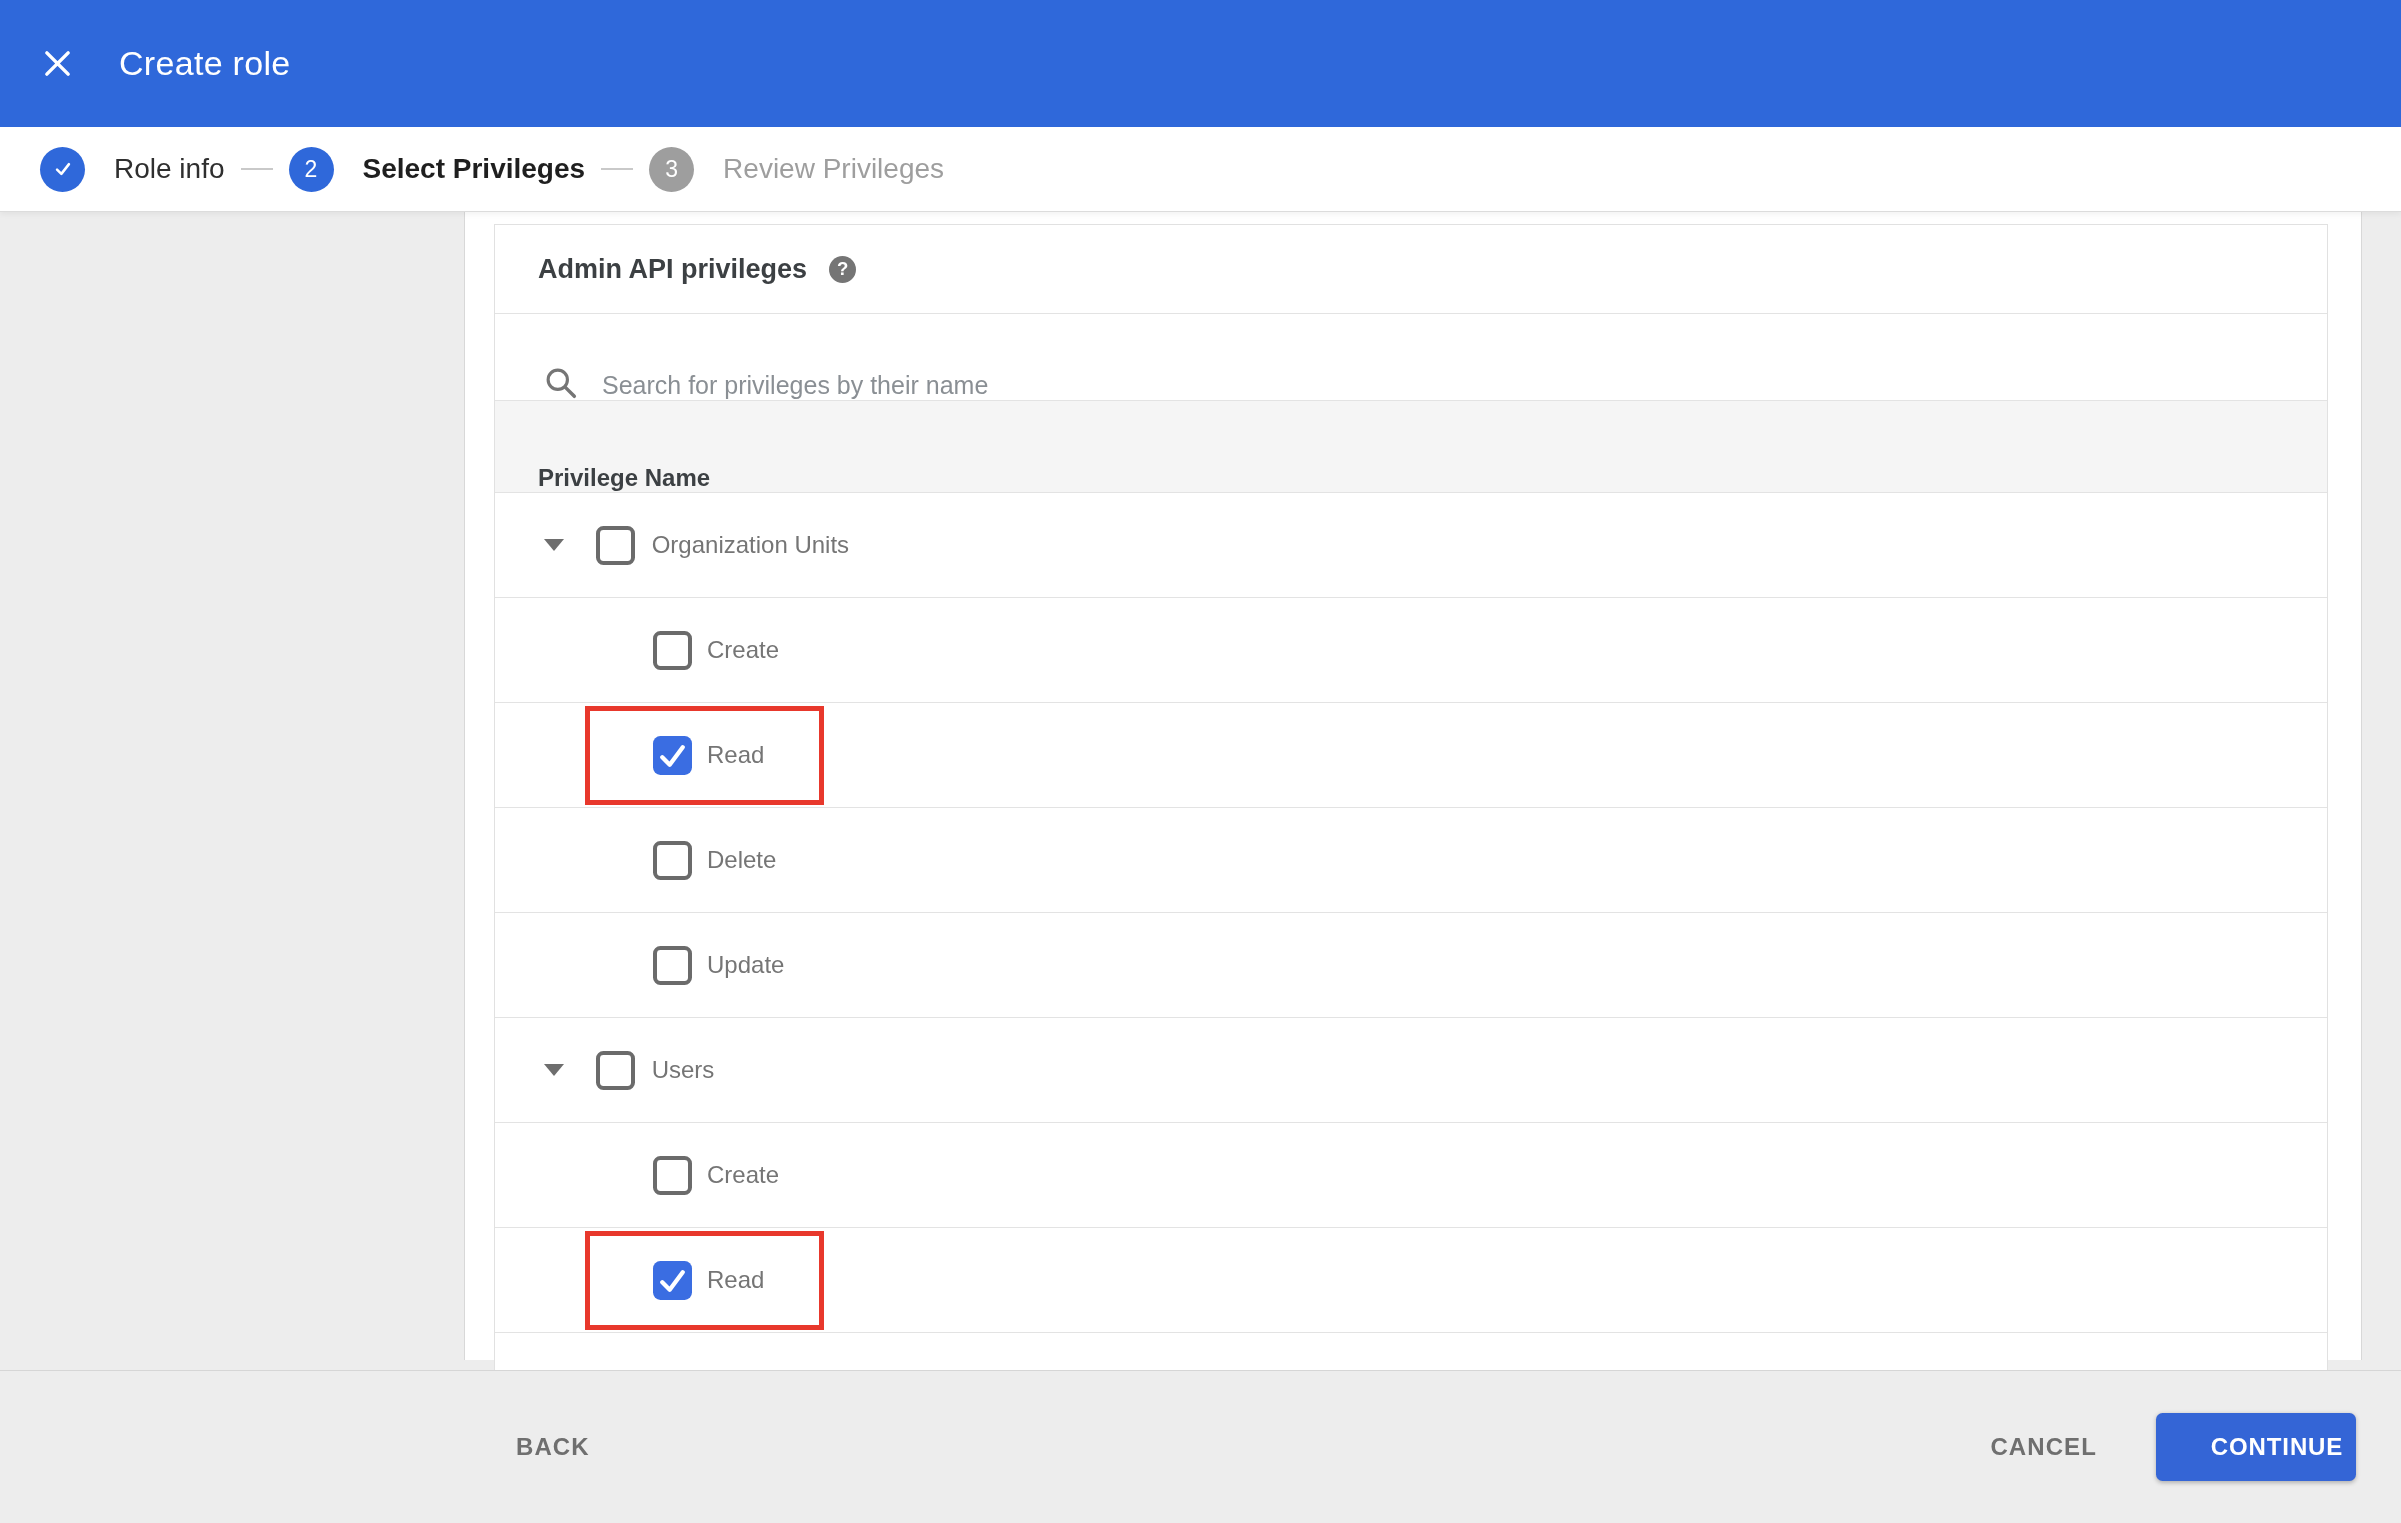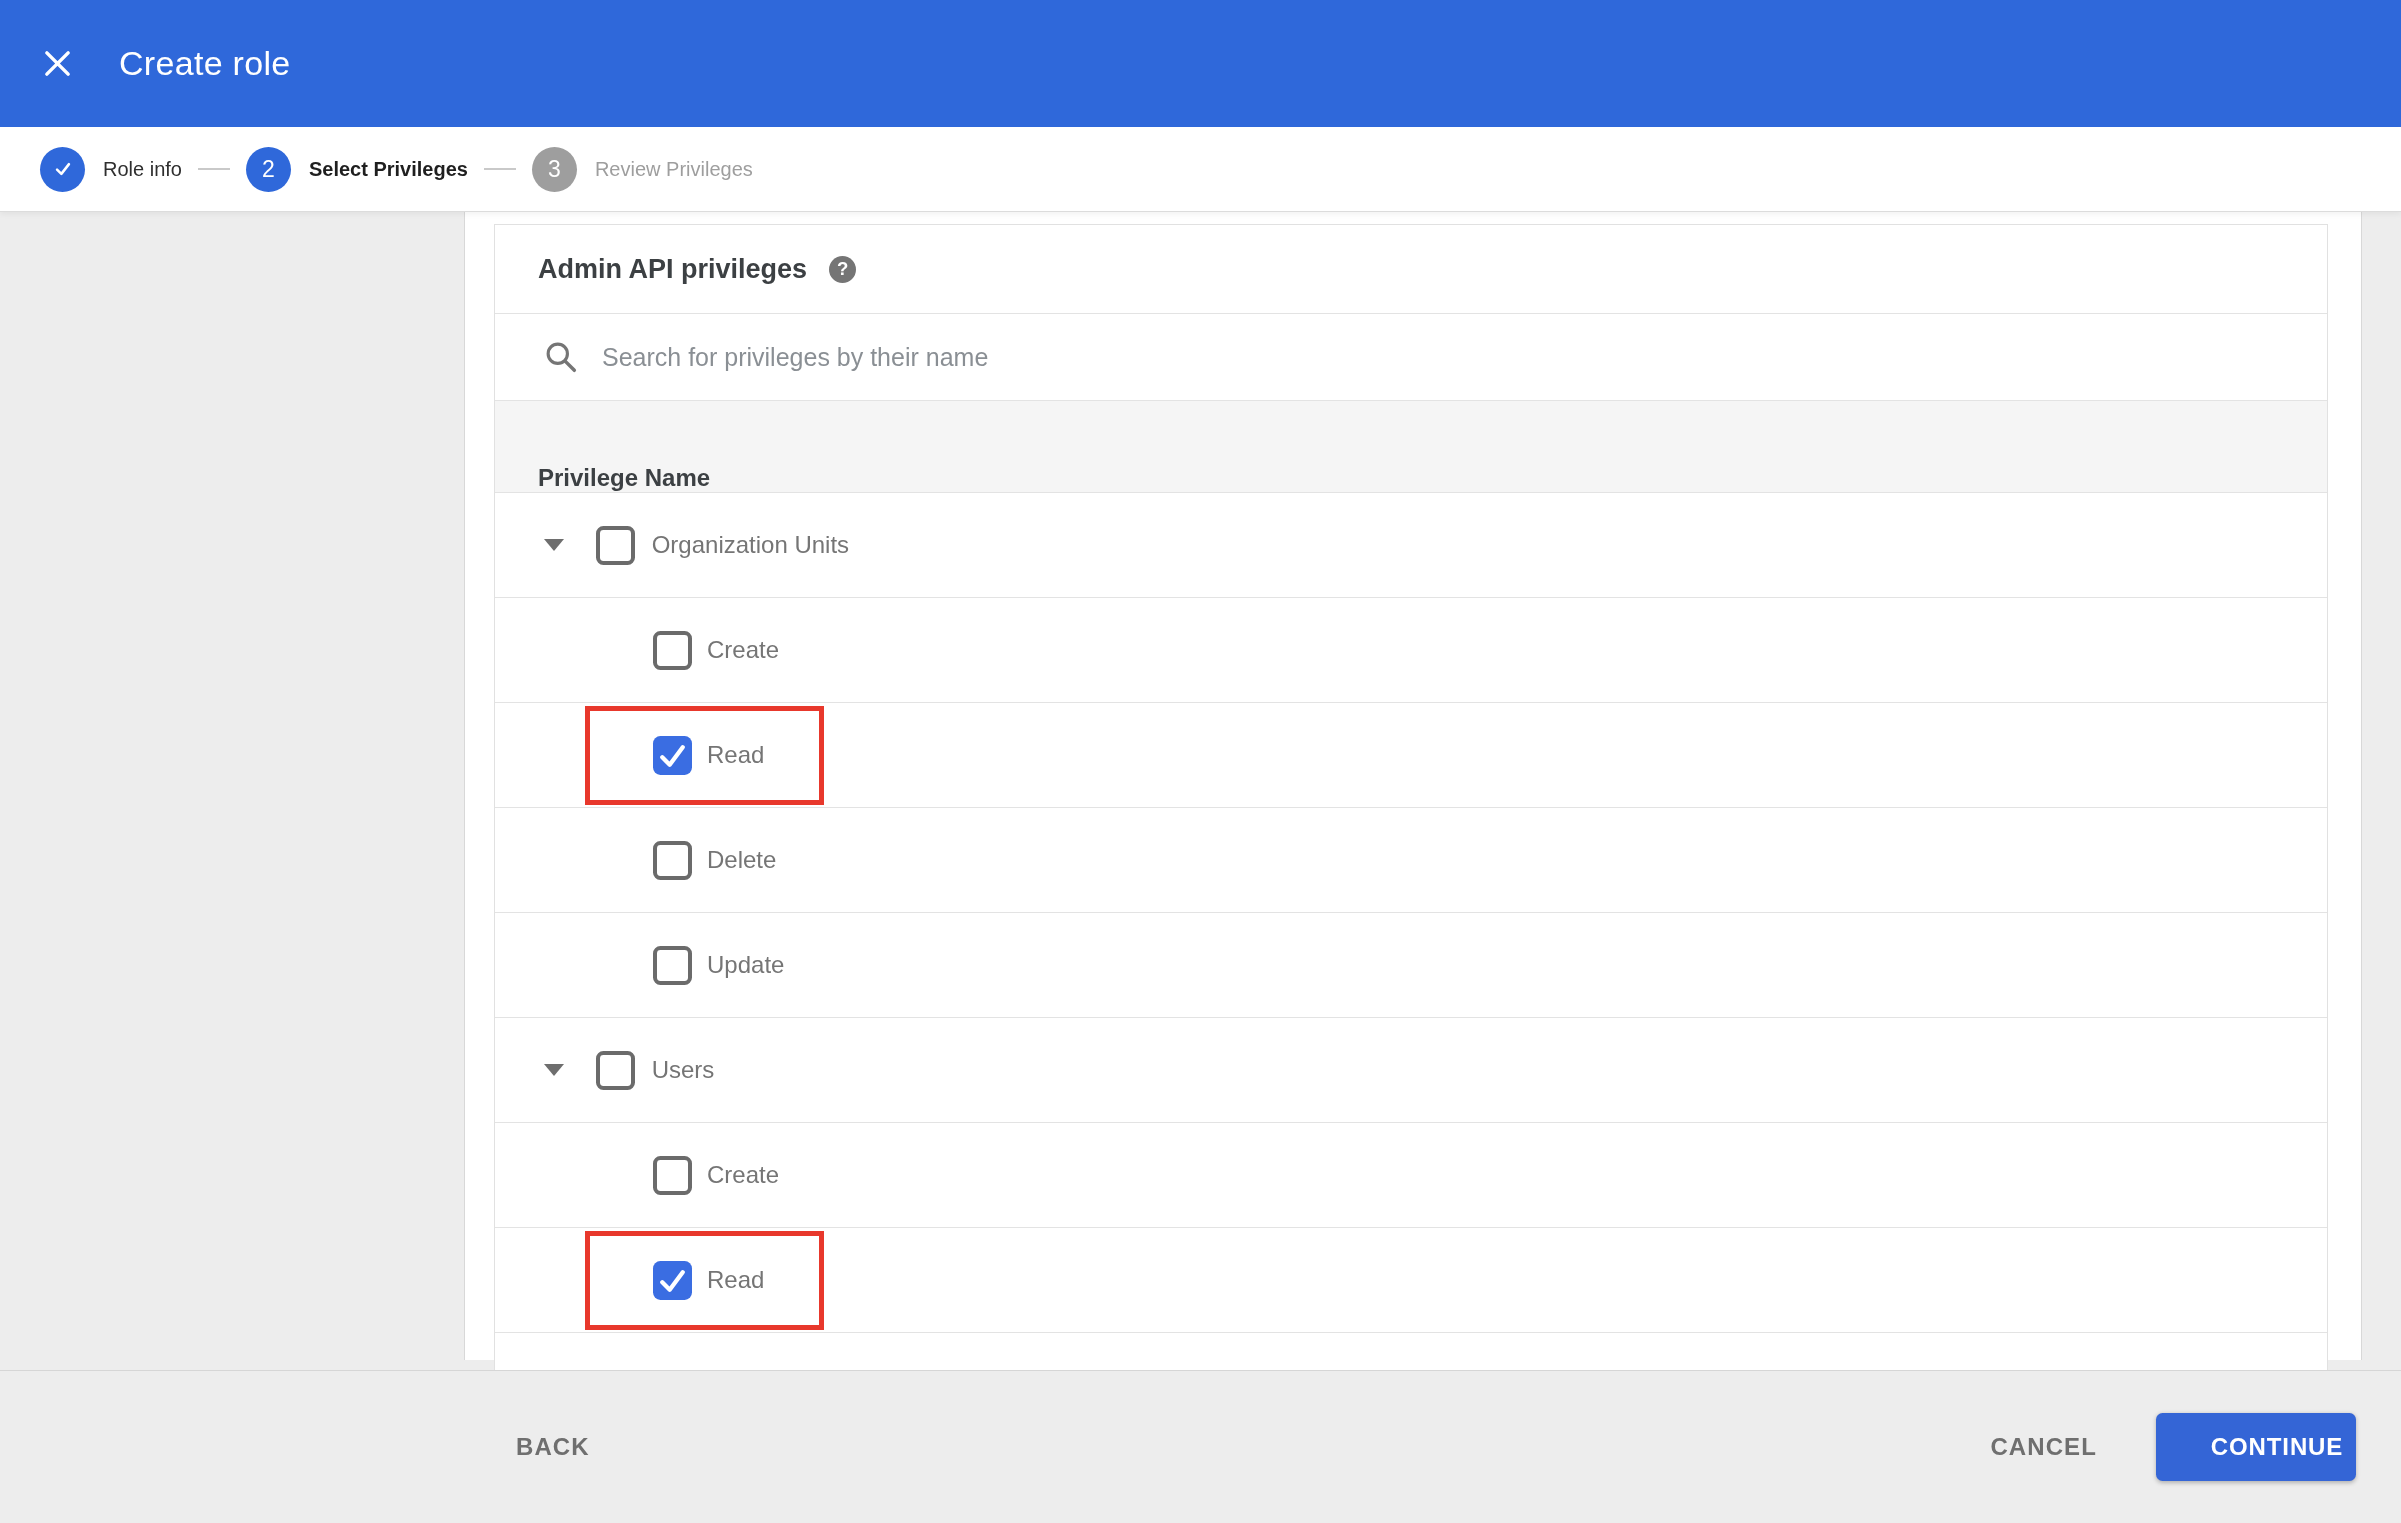--- a/index.html
+++ b/index.html
@@ -21,39 +21,39 @@
   
   .stepper{height:85px;background:#fff;border-bottom:1.9px solid #dcdcdc;
            box-shadow:0 2.8px 5.6px rgba(0,0,0,.05);display:flex;align-items:center;
            padding-left:40px;position:relative;z-index:2;}
   .step{display:flex;align-items:center;cursor:pointer;}
   .circle{width:45px;height:45px;border-radius:50%;display:flex;align-items:center;
           justify-content:center;color:#fff;font-size:23px;flex:none;}
   .circle.done,.circle.active{background:var(--primary_blue);}
   .circle.upcoming{background:var(--text_inactive);}
   .circle svg{width:26px;height:26px;}
-  .slabel{margin-left:18px;font-size:20px;}
+  .slabel{margin-left:29px;font-size:28px;}
   .slabel.s1{color:#2f2f2f;}
   .slabel.s2{color:#1f1f1f;font-weight:bold;}
   .slabel.s3{color:var(--text_inactive);}
   .dash{width:32px;height:2.8px;background:#c9c9c9;margin:0 16px;flex:none;}
 
   
   .content{height:1158px;background:var(--page_gray);position:relative;}
   .strip{position:absolute;left:464px;top:0;bottom:10px;width:1898px;background:#fff;
          border-left:1.9px solid #d8d8d8;border-right:1.9px solid #d8d8d8;}
   .card{margin:12px 0 0 29px;width:1834px;background:#fff;
         border:1.9px solid #e1e1e1;border-bottom:none;}
   .card-head{height:88px;display:flex;align-items:center;padding-left:43px;}
   .card-head h2{font-size:27px;font-weight:bold;color:var(--text_dark);}
   .help{margin-left:22px;width:27px;height:27px;border-radius:50%;background:#757575;
         color:#fff;font-size:18.6px;font-weight:bold;display:flex;align-items:center;
         justify-content:center;cursor:pointer;flex:none;}
   .search-row{height:87px;border-top:1.9px solid var(--divider);display:flex;
-              align-items:center;padding-left:49px;}
+              align-items:flex-end;padding-left:49px;}
   .search-row svg{width:34px;height:34px;flex:none;}
   .search-row input{border:none;outline:none;margin-left:24px;font-size:25px;
                     color:#333;width:1299px;font-family:"Liberation Sans",sans-serif;background:transparent;}
   .search-row input::placeholder{color:#8a8f94;opacity:1;}
   .thead{height:92px;background:#f5f5f5;border-top:1.9px solid var(--divider);
          display:flex;align-items:flex-end;padding-left:43px;}
   .thead span{font-size:24px;font-weight:bold;color:var(--text_dark);}
 
   .row{height:105px;border-top:1.9px solid var(--divider);display:flex;
        align-items:center;position:relative;background:#fff;}

